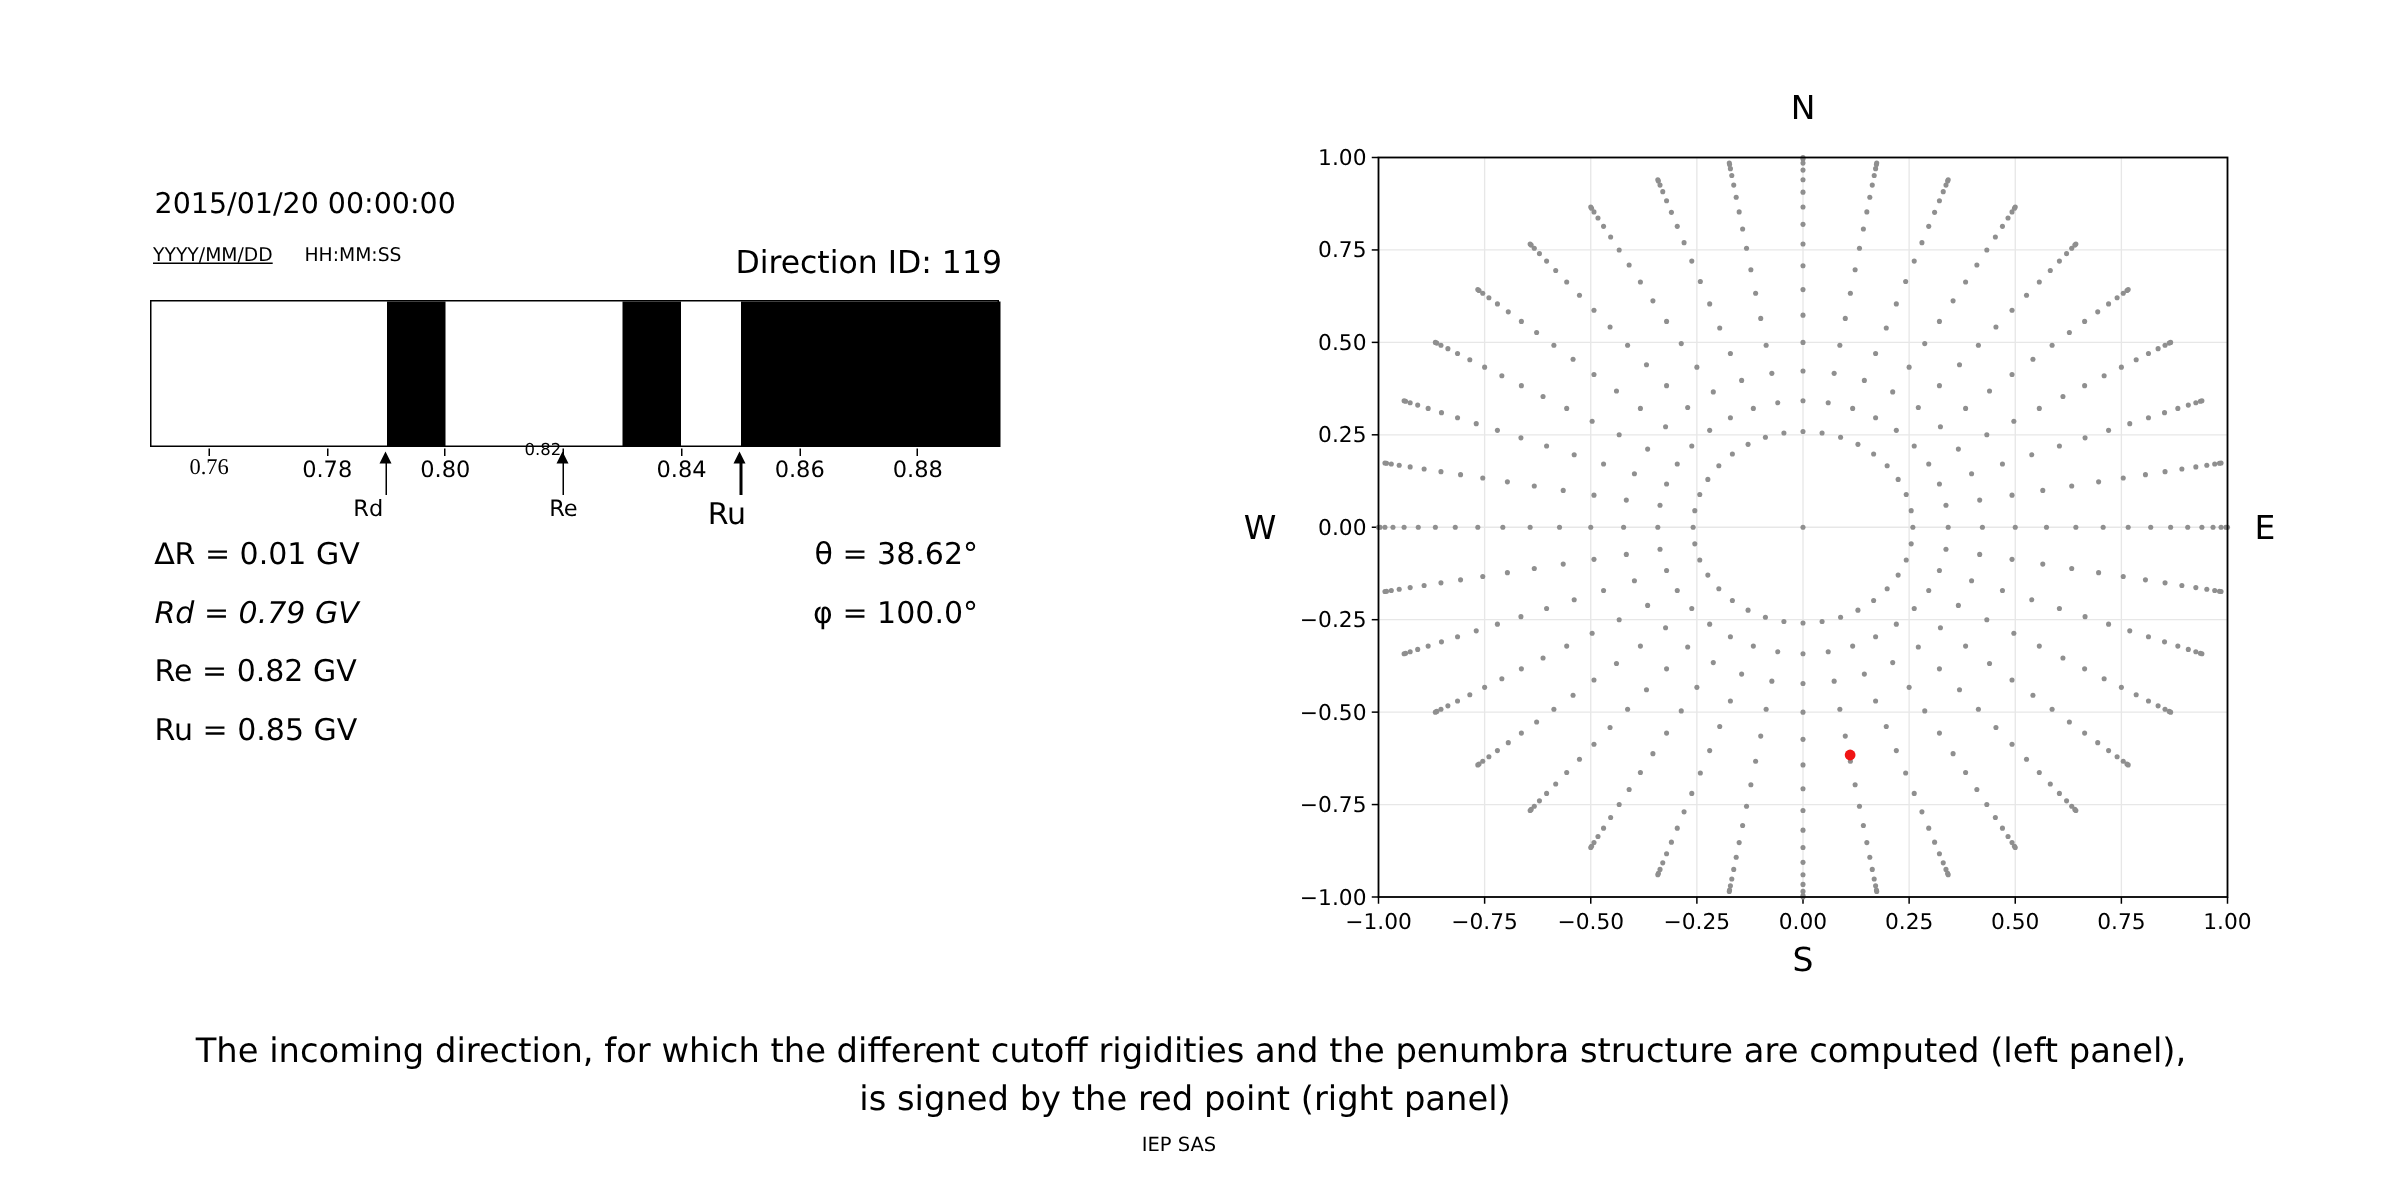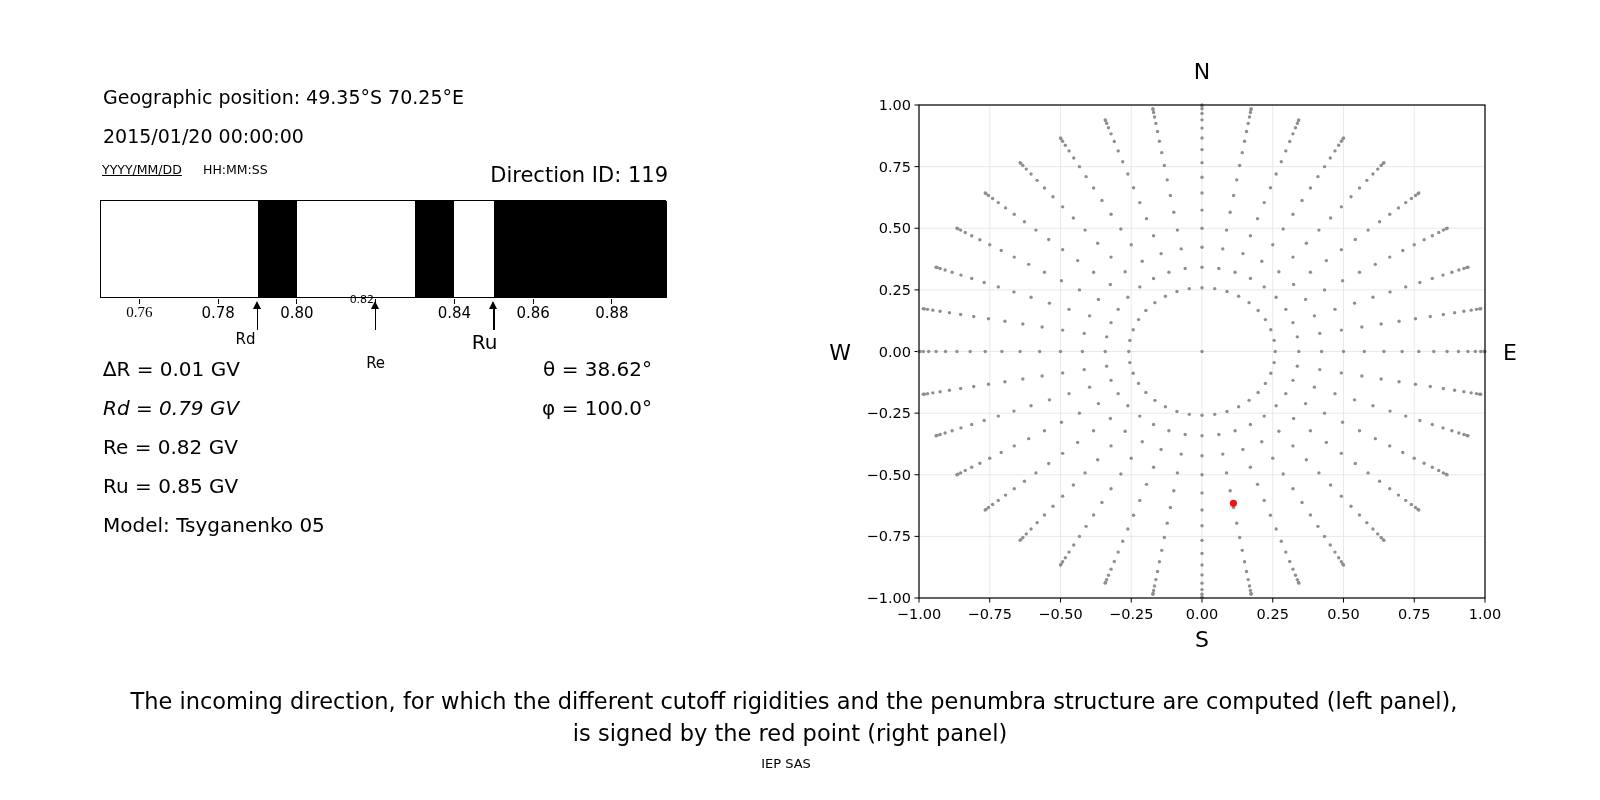--- a/index.html
+++ b/index.html
@@ -13,21 +13,20 @@
   .fs13{font-size:13px;}
   .fs22{font-size:22.5px;}
   .right{text-align:right;}
   .center{text-align:center;}
 </style>
 </head>
 <body>
 
 <div class="figure">
 
-  <div class="abs fs19" style="left:103px;top:86px;">Geographic position: 49.35°S 70.25°E</div>
   <div class="abs fs19" style="left:103px;top:125px;">2015/01/20 00:00:00</div>
   <div class="abs fs12" style="left:102px;top:162px;text-decoration:underline;">YYYY/MM/DD</div>
   <div class="abs fs12" style="left:203px;top:162px;">HH:MM:SS</div>
   <div class="abs fs21 right" style="left:418px;top:163px;width:250px;">Direction ID: 119</div>
 
   <div class="abs" style="left:100px;top:200px;width:567px;height:150px;">
       <div style="position: absolute; left: 0px; top: 0px; width: 564px; height: 96px; border: 1.4px solid rgb(0, 0, 0); background: rgb(255, 255, 255);"></div>
       <div style="position: absolute; left: 157.5px; top: 1px; width: 39.375px; height: 97px; background: rgb(0, 0, 0);"></div>
       <div style="position: absolute; left: 315px; top: 1px; width: 39.375px; height: 97px; background: rgb(0, 0, 0);"></div>
       <div style="position: absolute; left: 393.75px; top: 1px; width: 173.25px; height: 97px; background: rgb(0, 0, 0);"></div>
@@ -43,31 +42,30 @@
       <div style="position: absolute; left: 328.375px; top: 104px; width: 52px; text-align: center; font-size: 15px;">0.84</div>
       <div style="position: absolute; left: 432.625px; top: 99px; width: 1px; height: 4.5px; background: rgb(0, 0, 0);"></div>
       <div style="position: absolute; left: 407.125px; top: 104px; width: 52px; text-align: center; font-size: 15px;">0.86</div>
       <div style="position: absolute; left: 511.375px; top: 99px; width: 1px; height: 4.5px; background: rgb(0, 0, 0);"></div>
       <div style="position: absolute; left: 485.875px; top: 104px; width: 52px; text-align: center; font-size: 15px;">0.88</div>
       <div style="position: absolute; left: 153px; top: 101px; width: 0px; height: 0px; border-left: 4.5px solid transparent; border-right: 4.5px solid transparent; border-bottom: 8px solid rgb(0, 0, 0);"></div>
       <div style="position: absolute; left: 156.75px; top: 108px; width: 1.5px; height: 22px; background: rgb(0, 0, 0);"></div>
       <div style="position: absolute; left: 135.5px; top: 130px; width: 44px; font-size: 15px;">Rd</div>
       <div style="position: absolute; left: 271.125px; top: 101px; width: 0px; height: 0px; border-left: 4.5px solid transparent; border-right: 4.5px solid transparent; border-bottom: 8px solid rgb(0, 0, 0);"></div>
       <div style="position: absolute; left: 274.875px; top: 108px; width: 1.5px; height: 22px; background: rgb(0, 0, 0);"></div>
-      <div style="position: absolute; left: 253.625px; top: 130px; width: 44px; text-align: center; font-size: 15px; margin-top: 24px;">Re</div>
+      <div style="position: absolute; left: 253.625px; top: 130px; width: 44px; text-align: center; font-size: 15px;">Re</div>
       <div style="position: absolute; left: 389.25px; top: 101px; width: 0px; height: 0px; border-left: 4.5px solid transparent; border-right: 4.5px solid transparent; border-bottom: 8px solid rgb(0, 0, 0);"></div>
       <div style="position: absolute; left: 393px; top: 108px; width: 1.5px; height: 22px; background: rgb(0, 0, 0);"></div>
       <div style="position: absolute; left: 371.75px; top: 130px; width: 44px; font-size: 20px;">Ru</div>
     </div>
 
   <div class="abs fs20" style="left:103px;top:357px;">∆R = 0.01 GV</div>
   <div class="abs fs20" style="left:103px;top:396px;font-style:italic;">Rd = 0.79 GV</div>
   <div class="abs fs20" style="left:103px;top:435px;">Re = 0.82 GV</div>
   <div class="abs fs20" style="left:103px;top:474px;">Ru = 0.85 GV</div>
-  <div class="abs fs20" style="left:103px;top:513px;">Model: Tsyganenko 05</div>
   <div class="abs fs20 right" style="left:452px;top:357px;width:200px;">θ = 38.62°</div>
   <div class="abs fs20 right" style="left:452px;top:396px;width:200px;">φ = 100.0°</div>
 
   <svg class="abs" style="left:820px;top:40px;" width="700" height="620" viewBox="0 0 700 620">
       <line x1="99" y1="65" x2="99" y2="558" stroke="#e7e7e7" stroke-width="0.9"></line>
       <line x1="99" y1="558" x2="665" y2="558" stroke="#e7e7e7" stroke-width="0.9"></line>
       <line x1="169.75" y1="65" x2="169.75" y2="558" stroke="#e7e7e7" stroke-width="0.9"></line>
       <line x1="99" y1="496.375" x2="665" y2="496.375" stroke="#e7e7e7" stroke-width="0.9"></line>
       <line x1="240.5" y1="65" x2="240.5" y2="558" stroke="#e7e7e7" stroke-width="0.9"></line>
       <line x1="99" y1="434.75" x2="665" y2="434.75" stroke="#e7e7e7" stroke-width="0.9"></line>

